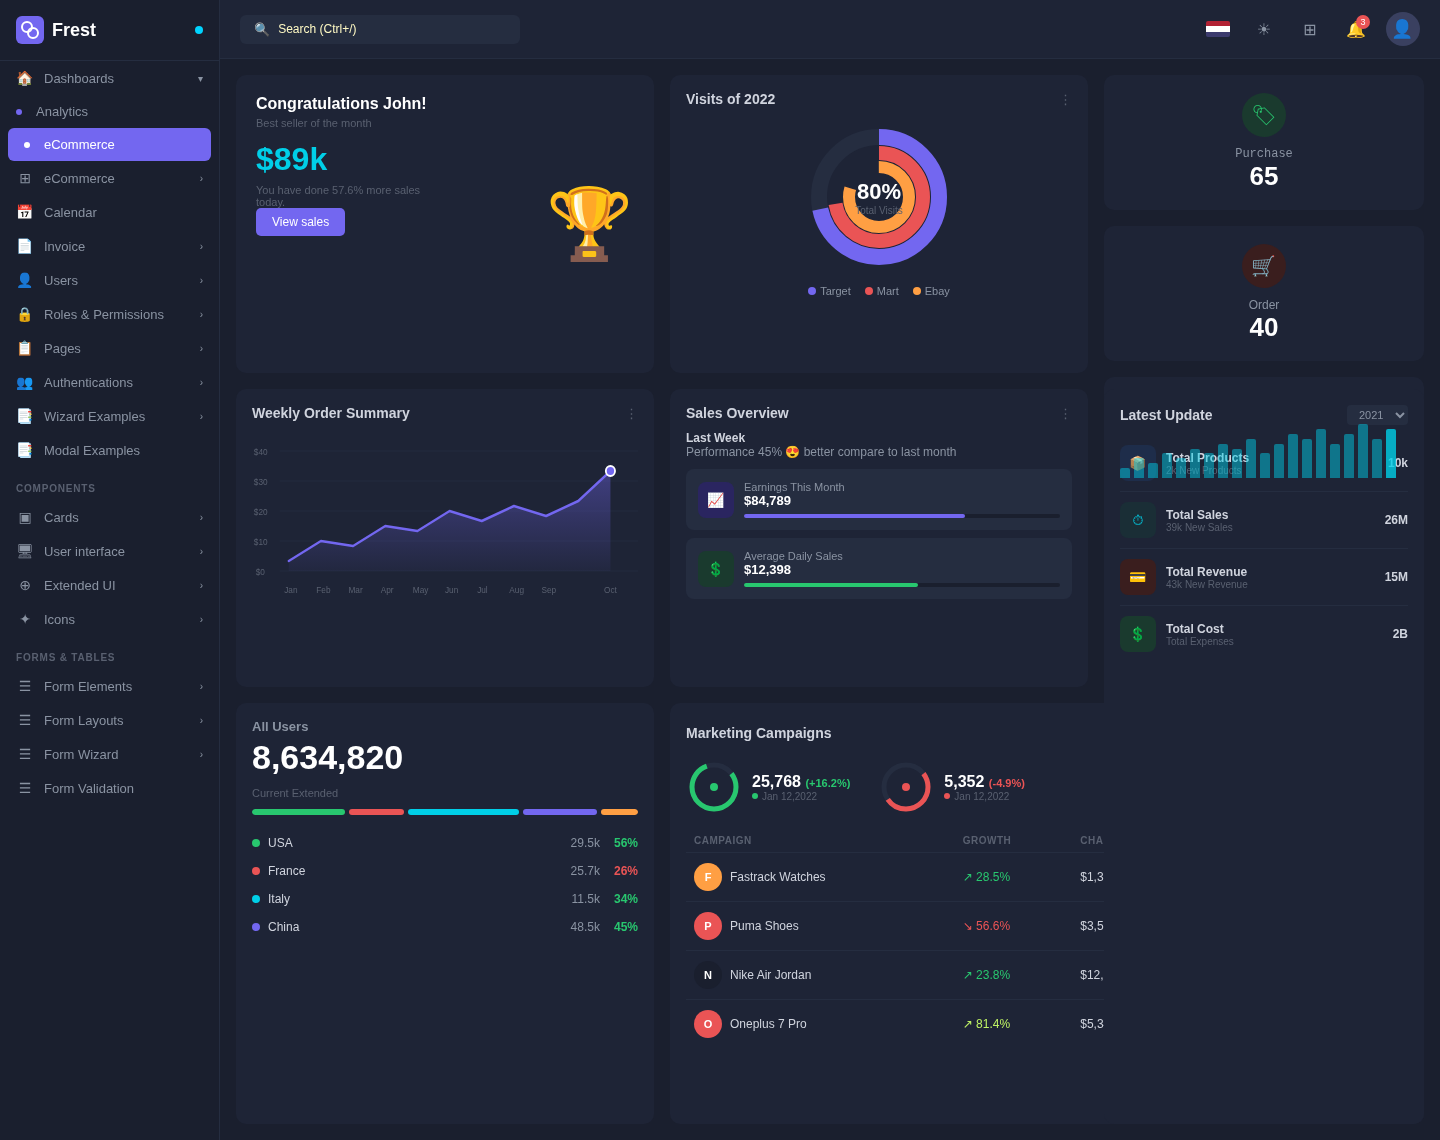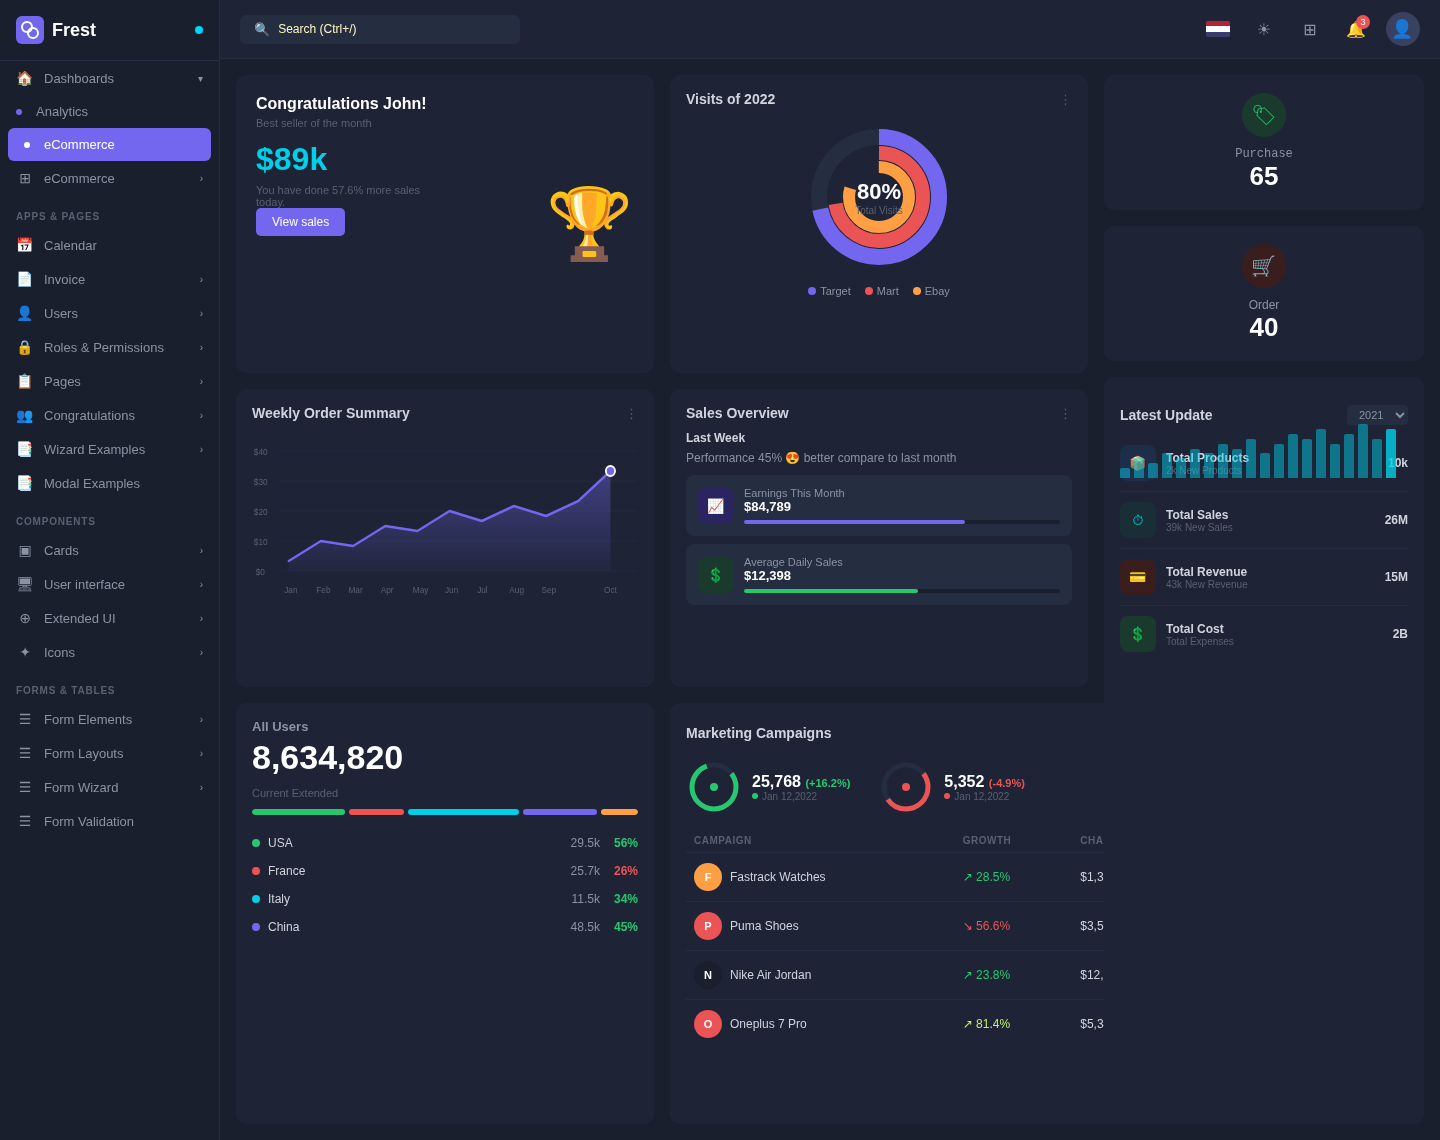--- a/index.html
+++ b/index.html
@@ -144,21 +144,20 @@
     <span class="si-dot-active"></span>
     <span>eCommerce</span>
   </div>
 
   <div class="sidebar-item">
     <span class="si-icon">⊞</span>
     <span>eCommerce</span>
     <span class="si-arrow">›</span>
   </div>
 
-  <div class="sidebar-section-label">APPS &amp; PAGES</div>
 
   <div class="sidebar-item">
     <span class="si-icon">📅</span>
     <span>Calendar</span>
   </div>
   <div class="sidebar-item">
     <span class="si-icon">📄</span>
     <span>Invoice</span>
     <span class="si-arrow">›</span>
   </div>
@@ -172,21 +171,21 @@
     <span>Roles &amp; Permissions</span>
     <span class="si-arrow">›</span>
   </div>
   <div class="sidebar-item">
     <span class="si-icon">📋</span>
     <span>Pages</span>
     <span class="si-arrow">›</span>
   </div>
   <div class="sidebar-item">
     <span class="si-icon">👥</span>
-    <span>Congratulations</span>
+    <span>Authentications</span>
     <span class="si-arrow">›</span>
   </div>
   <div class="sidebar-item">
     <span class="si-icon">📑</span>
     <span>Wizard Examples</span>
     <span class="si-arrow">›</span>
   </div>
   <div class="sidebar-item">
     <span class="si-icon">📑</span>
     <span>Modal Examples</span>
@@ -406,21 +405,21 @@
           <text x="383" y="162" fill="#596070" font-size="9">Oct</text>
         </svg>
       </div>
     </div>
 
     <div class="sales-card" style="grid-column:2; grid-row:2;">
       <div class="card-header">
         <span class="card-title">Sales Overview</span>
         <span style="color:#596070; cursor:pointer;">⋮</span>
       </div>
-      <div style="font-size:12px; font-weight:600; color:#d0d4de; margin-bottom:6px;">Last Week</div>
+      <div style="font-size:12px; font-weight:600; color:#d0d4de; margin-bottom:0;">Last Week</div>
       <div style="font-size:12px; color:#8a93a2; margin-bottom:10px;">Performance 45% 😍 better compare to last month</div>
 
       <div class="sales-metric">
         <div class="sales-metric-icon" style="background:#2a2560;">
           <span style="color:#7367f0;">📈</span>
         </div>
         <div style="flex:1;">
           <div style="font-size:11px; color:#8a93a2;">Earnings This Month</div>
           <div style="font-size:13px; font-weight:700; color:white;">$84,789</div>
           <div class="progress-bar-bg">

